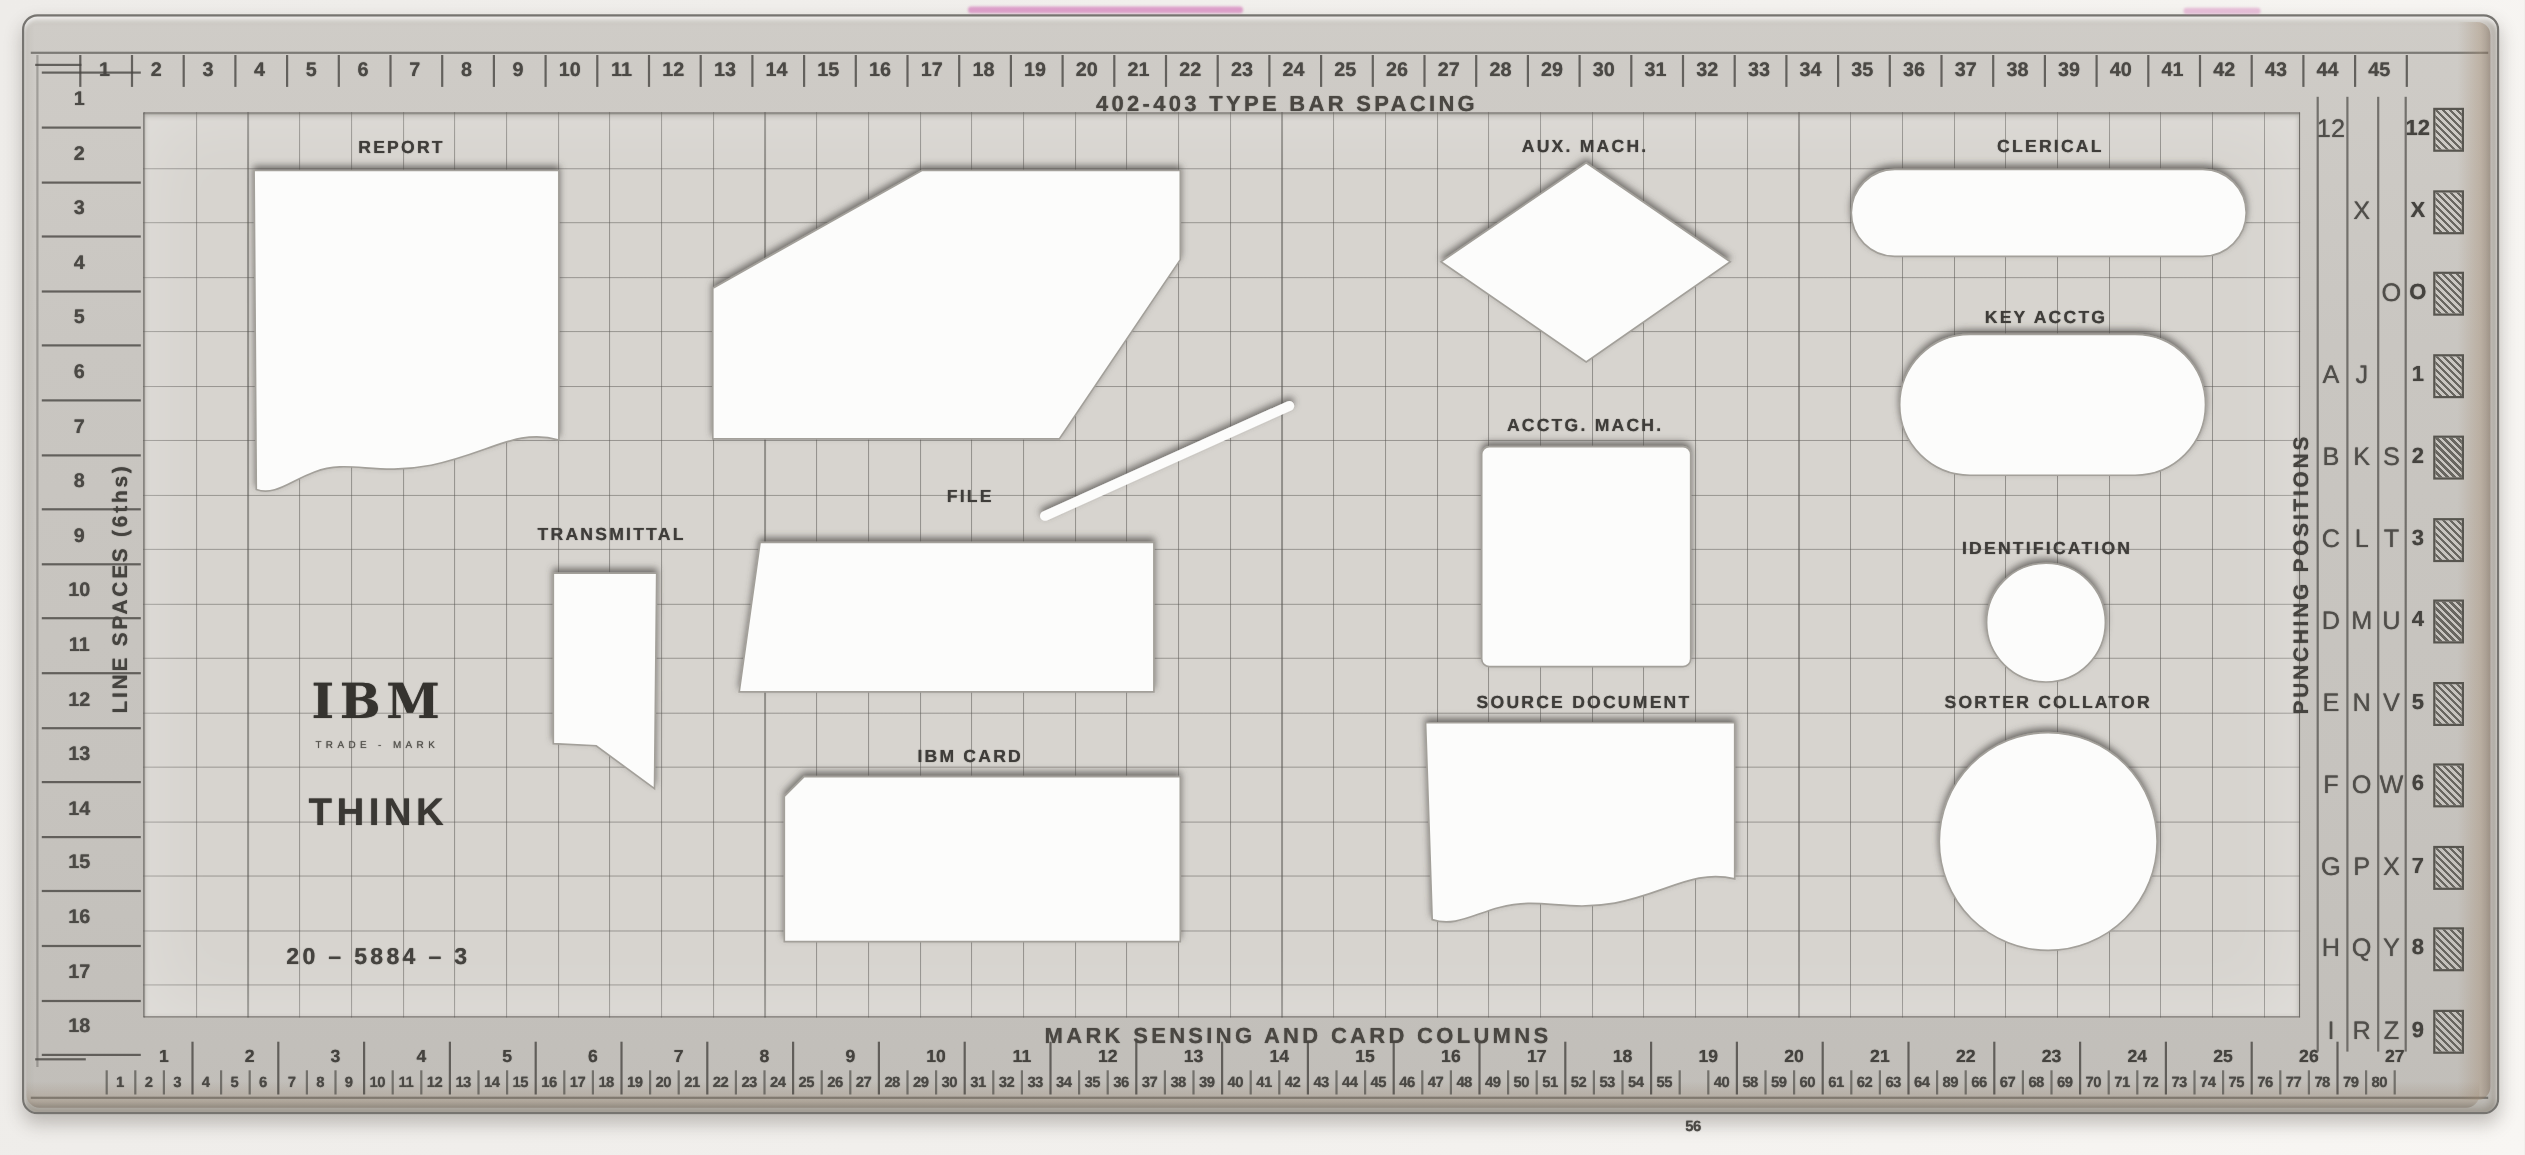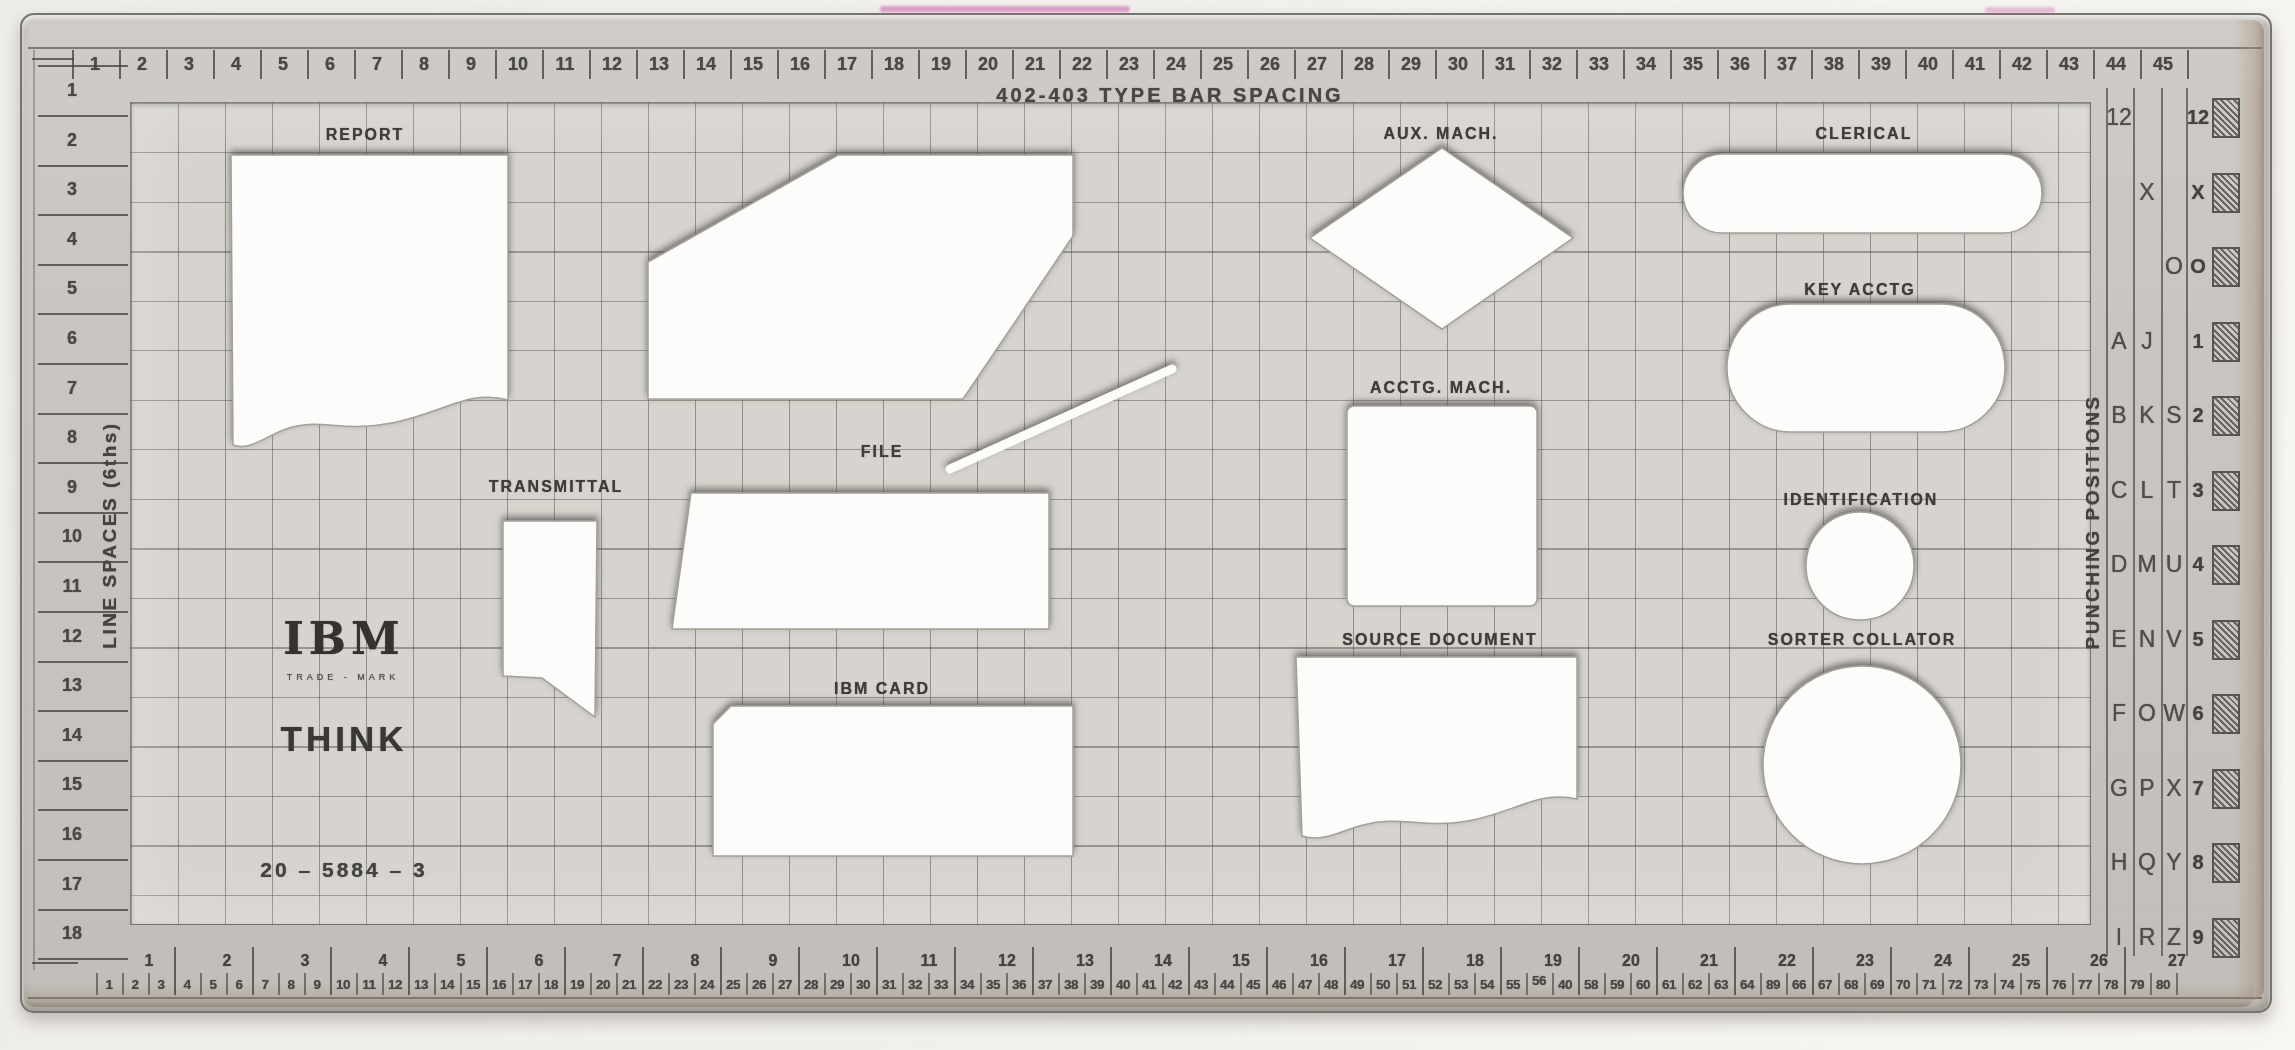--- a/index.html
+++ b/index.html
@@ -93,20 +93,21 @@
       <rect class="hole" x="1347" y="406" width="190" height="200" rx="7"></rect>
       <path class="hole" d="M1296,657 H1577 V799 C1540,790 1515,812 1468,821 C1422,829 1400,815 1363,825 C1340,831 1322,843 1302,836 Z"></path>
       <rect class="hole" x="1683" y="154" width="359" height="79" rx="39.5"></rect>
       <rect class="hole" x="1727" y="304" width="278" height="128" rx="64"></rect>
       <circle class="hole" cx="1860" cy="566" r="54"></circle>
       <circle class="hole" cx="1862" cy="765" r="99"></circle>
     </g>
   </svg>
 
   <div class="ctr stamp title" style="left:1170px;top:95px;">402-403 TYPE BAR SPACING</div>
+  <div class="ctr stamp title" style="left:1180px;top:943px;">MARK SENSING AND CARD COLUMNS</div>
   <div class="ctr stamp vlabel" style="left:110px;top:535px;">LINE SPACES (6ths)</div>
   <div class="ctr stamp vlabel" style="left:2093px;top:522px;">PUNCHING POSITIONS</div>
 
   <div class="ctr stamp" id="ibm-logo" style="left:344px;top:638px;">IBM</div>
   <div class="ctr stamp" id="ibm-tm" style="left:343px;top:677px;">TRADE - MARK</div>
   <div class="ctr stamp" id="think" style="left:344px;top:739px;text-align:right;">THINK</div>
   <div class="ctr stamp" id="partnum" style="left:344px;top:840px;margin-top:30px;">20 – 5884 – 3</div>
 
   <div class="bevel-right"></div>
   <div class="bevel-bottom"></div>
@@ -286,21 +287,21 @@
     <div class="ctr stamp cardnum" style="left: 1279px; top: 984px;">46</div>
     <div class="ctr stamp cardnum" style="left: 1305px; top: 984px;">47</div>
     <div class="ctr stamp cardnum" style="left: 1331px; top: 984px;">48</div>
     <div class="ctr stamp cardnum" style="left: 1357px; top: 984px;">49</div>
     <div class="ctr stamp cardnum" style="left: 1383px; top: 984px;">50</div>
     <div class="ctr stamp cardnum" style="left: 1409px; top: 984px;">51</div>
     <div class="ctr stamp cardnum" style="left: 1435px; top: 984px;">52</div>
     <div class="ctr stamp cardnum" style="left: 1461px; top: 984px;">53</div>
     <div class="ctr stamp cardnum" style="left: 1487px; top: 984px;">54</div>
     <div class="ctr stamp cardnum" style="left: 1513px; top: 984px;">55</div>
-    <div class="ctr stamp cardnum" style="left: 1539px; top: 980px;">56</div>
+    <div class="ctr stamp cardnum" style="left: 1539px; top: 1024px;">56</div>
     <div class="ctr stamp cardnum" style="left: 1565px; top: 984px;">40</div>
     <div class="ctr stamp cardnum" style="left: 1591px; top: 984px; text-align: center;">58</div>
     <div class="ctr stamp cardnum" style="left: 1617px; top: 984px;">59</div>
     <div class="ctr stamp cardnum" style="left: 1643px; top: 984px;">60</div>
     <div class="ctr stamp cardnum" style="left: 1669px; top: 984px;">61</div>
     <div class="ctr stamp cardnum" style="left: 1695px; top: 984px;">62</div>
     <div class="ctr stamp cardnum" style="left: 1721px; top: 984px;">63</div>
     <div class="ctr stamp cardnum" style="left: 1747px; top: 984px;">64</div>
     <div class="ctr stamp cardnum" style="left: 1773px; top: 984px;">89</div>
     <div class="ctr stamp cardnum" style="left: 1799px; top: 984px;">66</div>

